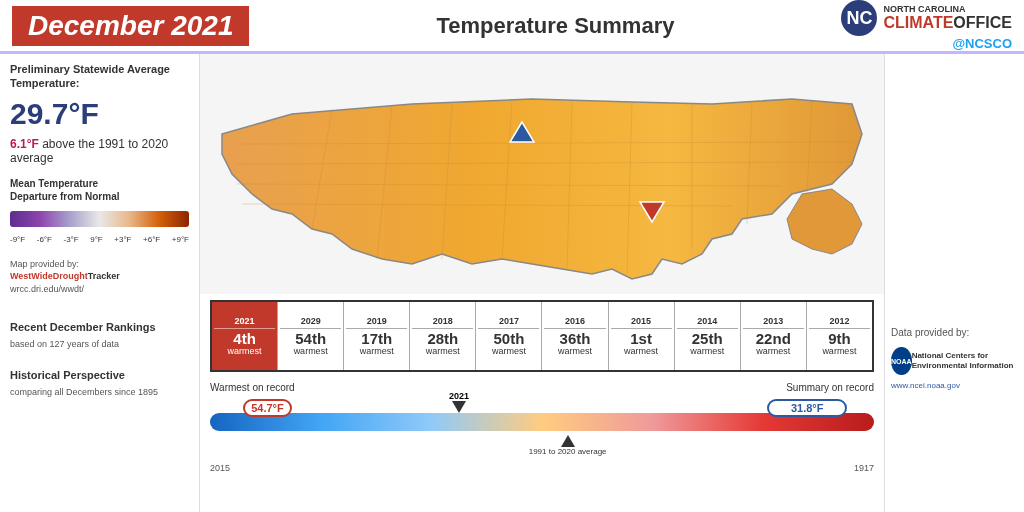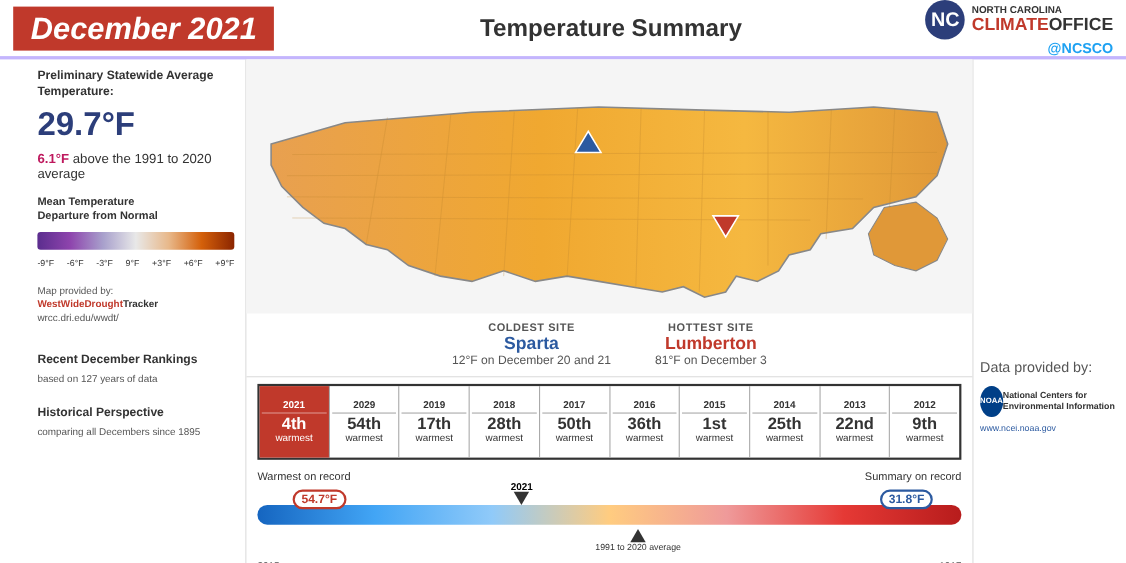--- a/index.html
+++ b/index.html
@@ -78,21 +78,20 @@
       color: #1da1f2;
       font-size: 13px;
       font-weight: bold;
       text-align: right;
     }
 
     
     .main {
       display: flex;
       height: calc(512px - 54px);
-      margin-left: 24px;
     }
 
     
     .left-panel {
       width: 200px;
       padding: 8px 10px;
       border-right: 1px solid #ddd;
       display: flex;
       flex-direction: column;
       gap: 6px;
@@ -282,21 +281,21 @@
     
     .right-panel {
       width: 140px;
       padding: 8px 6px;
       display: flex;
       flex-direction: column;
       gap: 4px;
       border-left: 1px solid #ddd;
     }
     .data-credit {
-      font-size: 13px;
+      font-size: 10px;
       color: #555;
       line-height: 1.3;
     }
     .noaa-logo {
       display: flex;
       align-items: center;
       gap: 0;
       margin-top: 4px;
     }
     .noaa-circle {
@@ -416,32 +415,20 @@
           <line x1="25" y1="130" x2="570" y2="132"></line>
           <line x1="30" y1="150" x2="520" y2="152"></line>
         </g>
 
         <polygon points="310,68 298,88 322,88" fill="#2c5aa0" stroke="#fff" stroke-width="1.5"></polygon>
 
         <polygon points="440,168 428,148 452,148" fill="#c0392b" stroke="#fff" stroke-width="1.5"></polygon>
       </svg>
     </div>
 
-    <div class="sites-row">
-      <div class="site-box">
-        <div class="site-type">COLDEST SITE</div>
-        <div class="site-name cold">Sparta</div>
-        <div class="site-detail">12°F on December 20 and 21</div>
-      </div>
-      <div class="site-box">
-        <div class="site-type">HOTTEST SITE</div>
-        <div class="site-name hot">Lumberton</div>
-        <div class="site-detail">81°F on December 3</div>
-      </div>
-    </div>
 
     <div class="rankings-bar" id="rankings-bar">
         <div class="rank-cell highlighted">
           <div class="rank-year">2021</div>
           <div class="rank-number">4th</div>
           <div class="rank-word">warmest</div>
         </div>
         <div class="rank-cell">
           <div class="rank-year">2029</div>
           <div class="rank-number">54th</div>
@@ -508,21 +495,21 @@
             <div style="font-size:9px; font-weight:bold;">2021</div>
             <div style="width:0;height:0;border-left:7px solid transparent;border-right:7px solid transparent;border-top:12px solid #333; margin:0 auto;"></div>
           </div>
 
           <div style="position:absolute; top:22px; left:48%; text-align:center;">
             <div style="width:0;height:0;border-left:7px solid transparent;border-right:7px solid transparent;border-bottom:12px solid #333; margin:0 auto;"></div>
             <div style="font-size:8px; color:#333; white-space:nowrap;">1991 to 2020 average</div>
           </div>
 
           <div style="position:absolute; top:-14px; right:4%; text-align:center;">
-            <div style="font-size:11px; font-weight:bold; color:#2c5aa0; border:2px solid #2c5aa0; border-radius:15px; padding:1px 6px; background:#fff;">31.8°F</div>
+            <div style="font-size:11px; font-weight:bold; color:#2c5aa0; border:2px solid #2c5aa0; border-radius:15px; padding:1px 22px; background:#fff;">31.8°F</div>
           </div>
         </div>
 
         <div style="display:flex; justify-content:space-between; font-size:9px; color:#555; margin-top:28px;">
           <span>2015</span>
           <span>1917</span>
         </div>
       </div>
     </div>
   </div>

